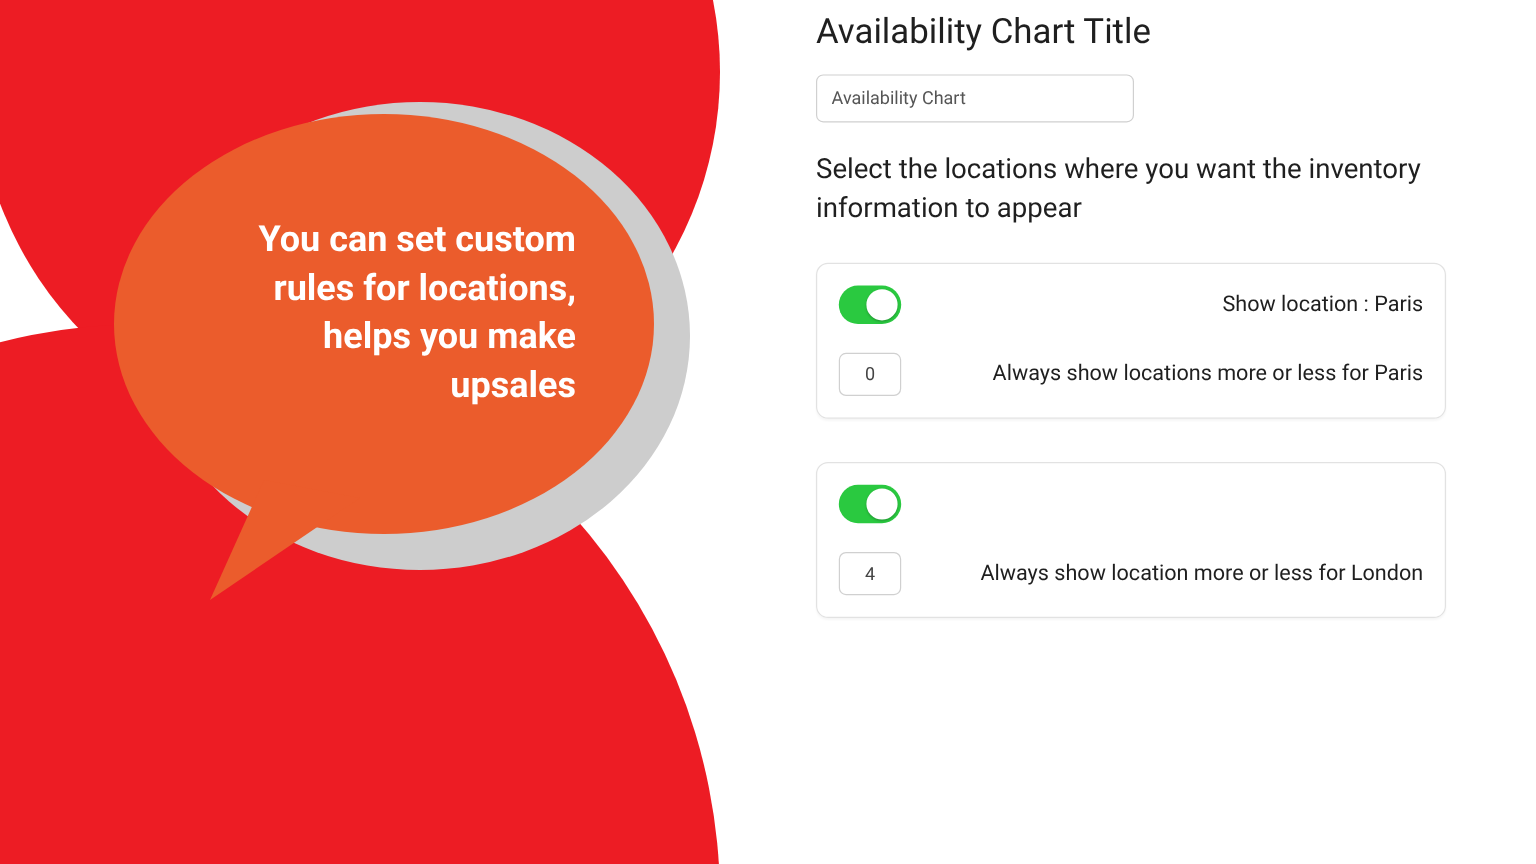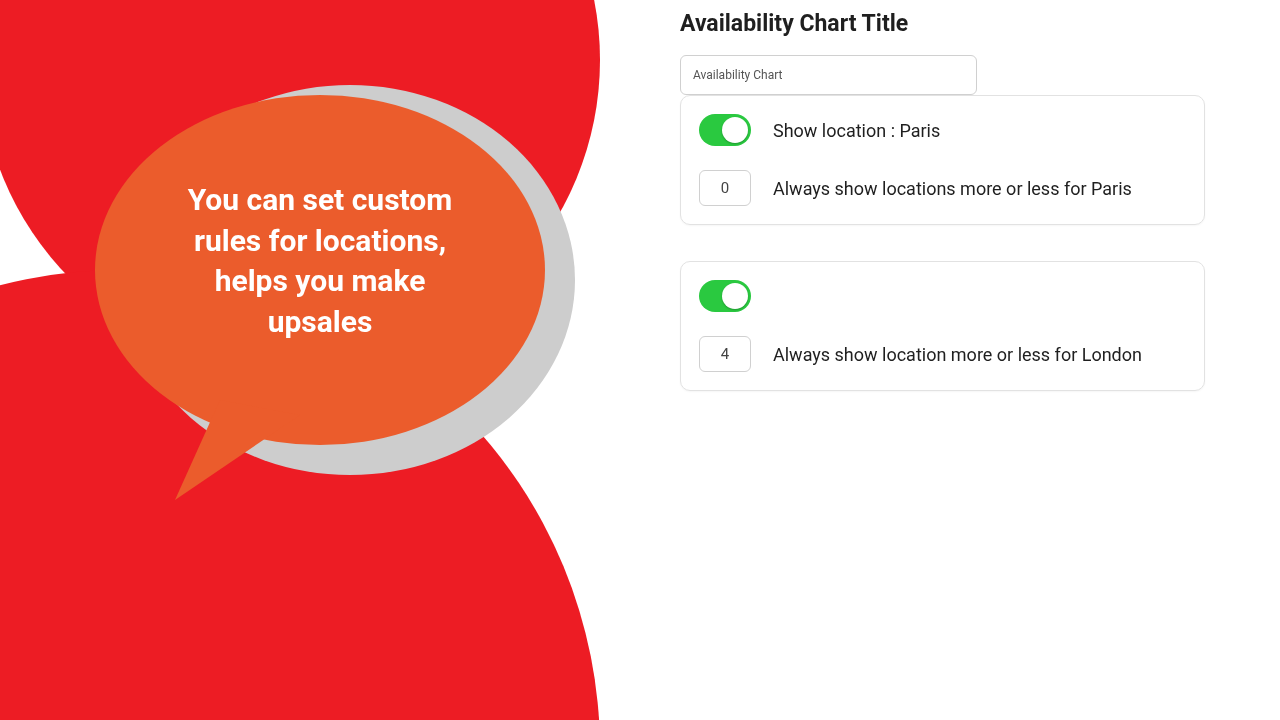--- a/index.html
+++ b/index.html
@@ -19,32 +19,32 @@
     z-index: 0;
   }
   .right-panel {
     position: absolute;
     left: 680px;
     top: 10px;
     width: 545px;
     padding-right: 20px;
   }
   .section-title {
-    font-size: 23px;
-    font-weight: 700;
+    font-size: 29px;
+    font-weight: 400;
     color: #1f1f1f;
     margin-bottom: 18px;
   }
   .title-input {
-    width: 297px;
+    width: 265px;
     height: 40px;
     border: 1px solid #d0d0d0;
     border-radius: 6px;
     padding: 12px 12px;
-    font-size: 12px;
+    font-size: 15px;
     color: #555;
     font-family: inherit;
   }
   .subheading {
     font-size: 23px;
     font-weight: 400;
     color: #1f1f1f;
     line-height: 1.45;
     margin-top: 22px;
     margin-bottom: 28px;
@@ -52,21 +52,22 @@
   .location-card {
     border: 1px solid #e2e2e2;
     border-radius: 10px;
     padding: 18px 18px 18px 18px;
     margin-bottom: 36px;
     box-shadow: 0 1px 2px rgba(0,0,0,0.04);
   }
   .row {
     display: flex;
     align-items: center;
-    gap: 22px;
+    gap: 38px;
+    justify-content: space-between;
   }
   .row + .row { margin-top: 24px; }
   .toggle {
     position: relative;
     width: 52px;
     height: 32px;
     border-radius: 16px;
     cursor: pointer;
     flex-shrink: 0;
   }
@@ -99,21 +100,21 @@
   }
   .bubble-text {
     position: absolute;
     left: 160px;
     top: 180px;
     width: 320px;
     color: #fff;
     font-weight: 700;
     font-size: 30px;
     line-height: 1.35;
-    text-align: center;
+    text-align: right;
     z-index: 2;
   }
 </style>
 </head>
 <body>
 
 <div class="left-graphic">
   <svg viewBox="0 0 660 720" width="660" height="720">
 
     <circle cx="290" cy="60" r="310" fill="#ed1c24"></circle>
@@ -128,20 +129,21 @@
 </div>
 
 <div class="bubble-text">You can set custom rules for locations, helps you make upsales</div>
 
 <div class="right-panel">
 
   <div class="section-title">Availability Chart Title</div>
 
   <input class="title-input" type="text" value="Availability Chart" style="">
 
+  <div class="subheading">Select the locations where you want the inventory information to appear</div>
 
   
   <div class="location-card">
     <div class="row">
       <div class="toggle on">
           <div class="knob"></div>
         </div>
       <div class="row-label">Show location : Paris</div>
     </div>
     <div class="row">

